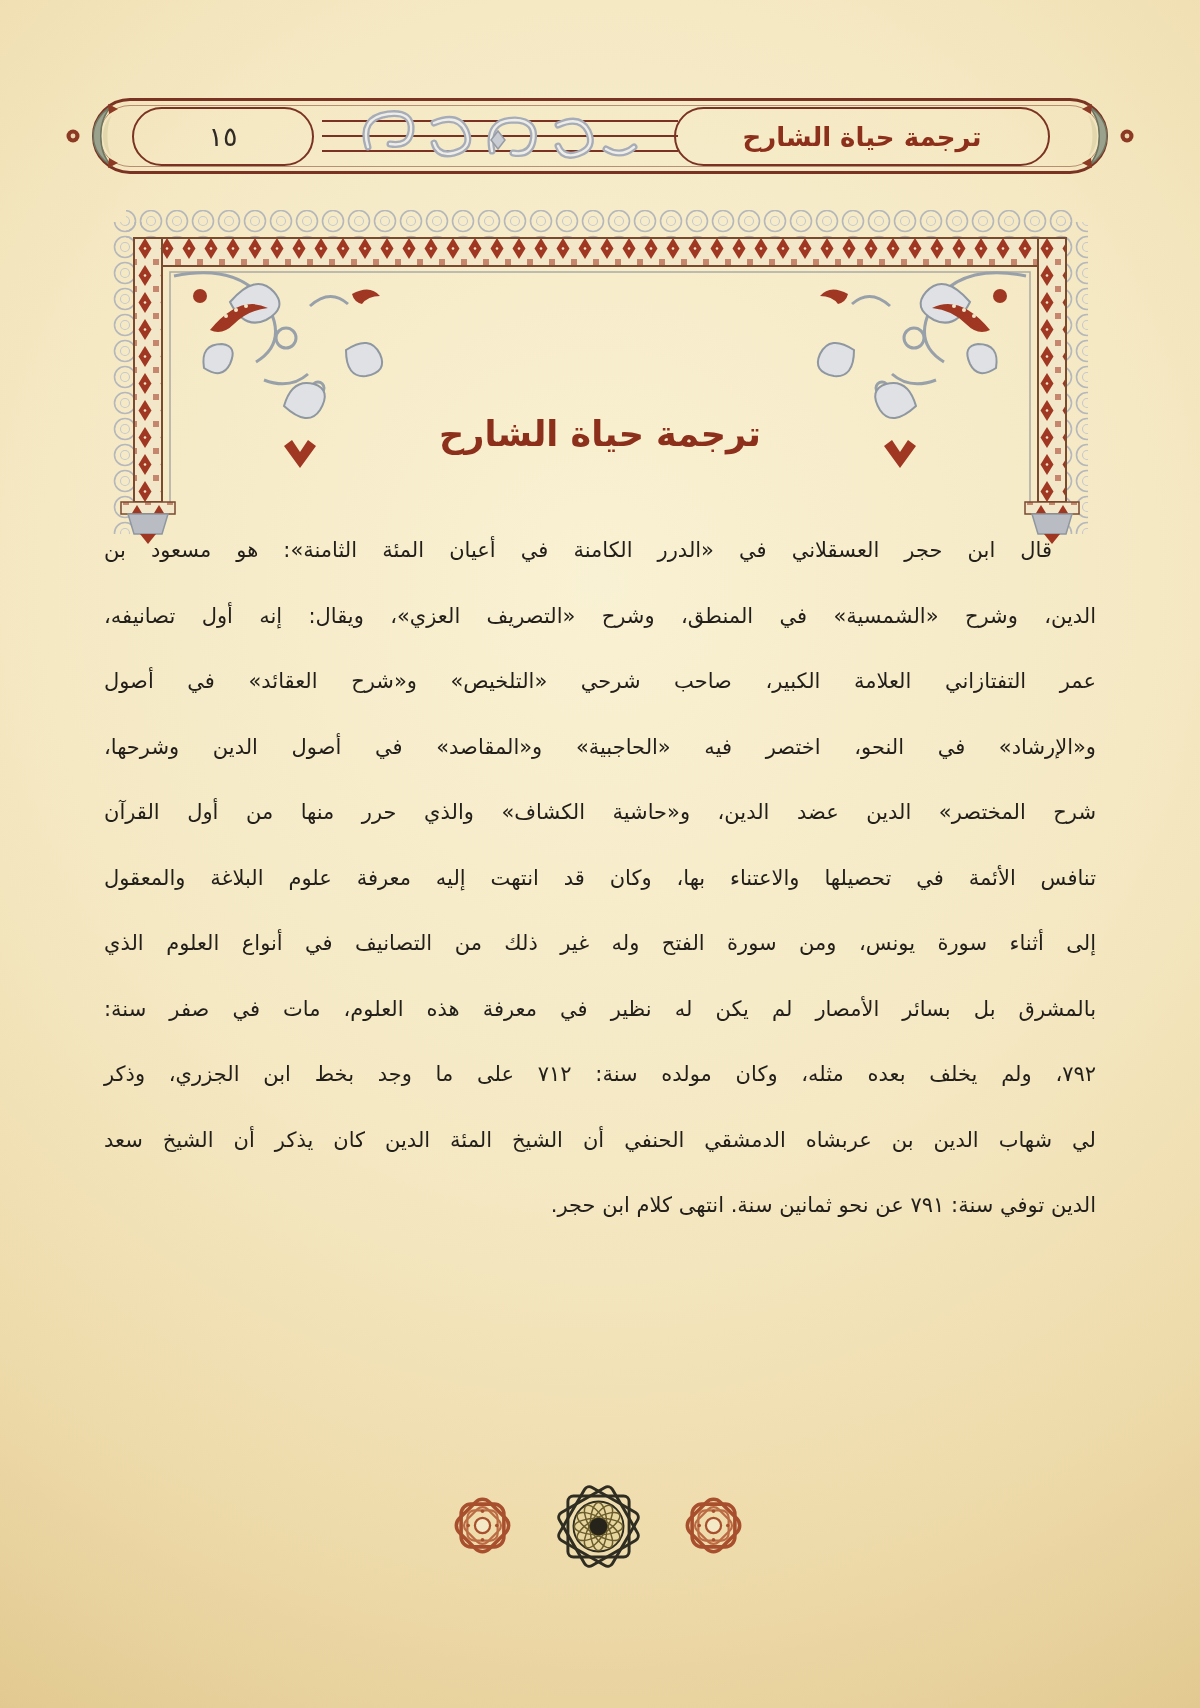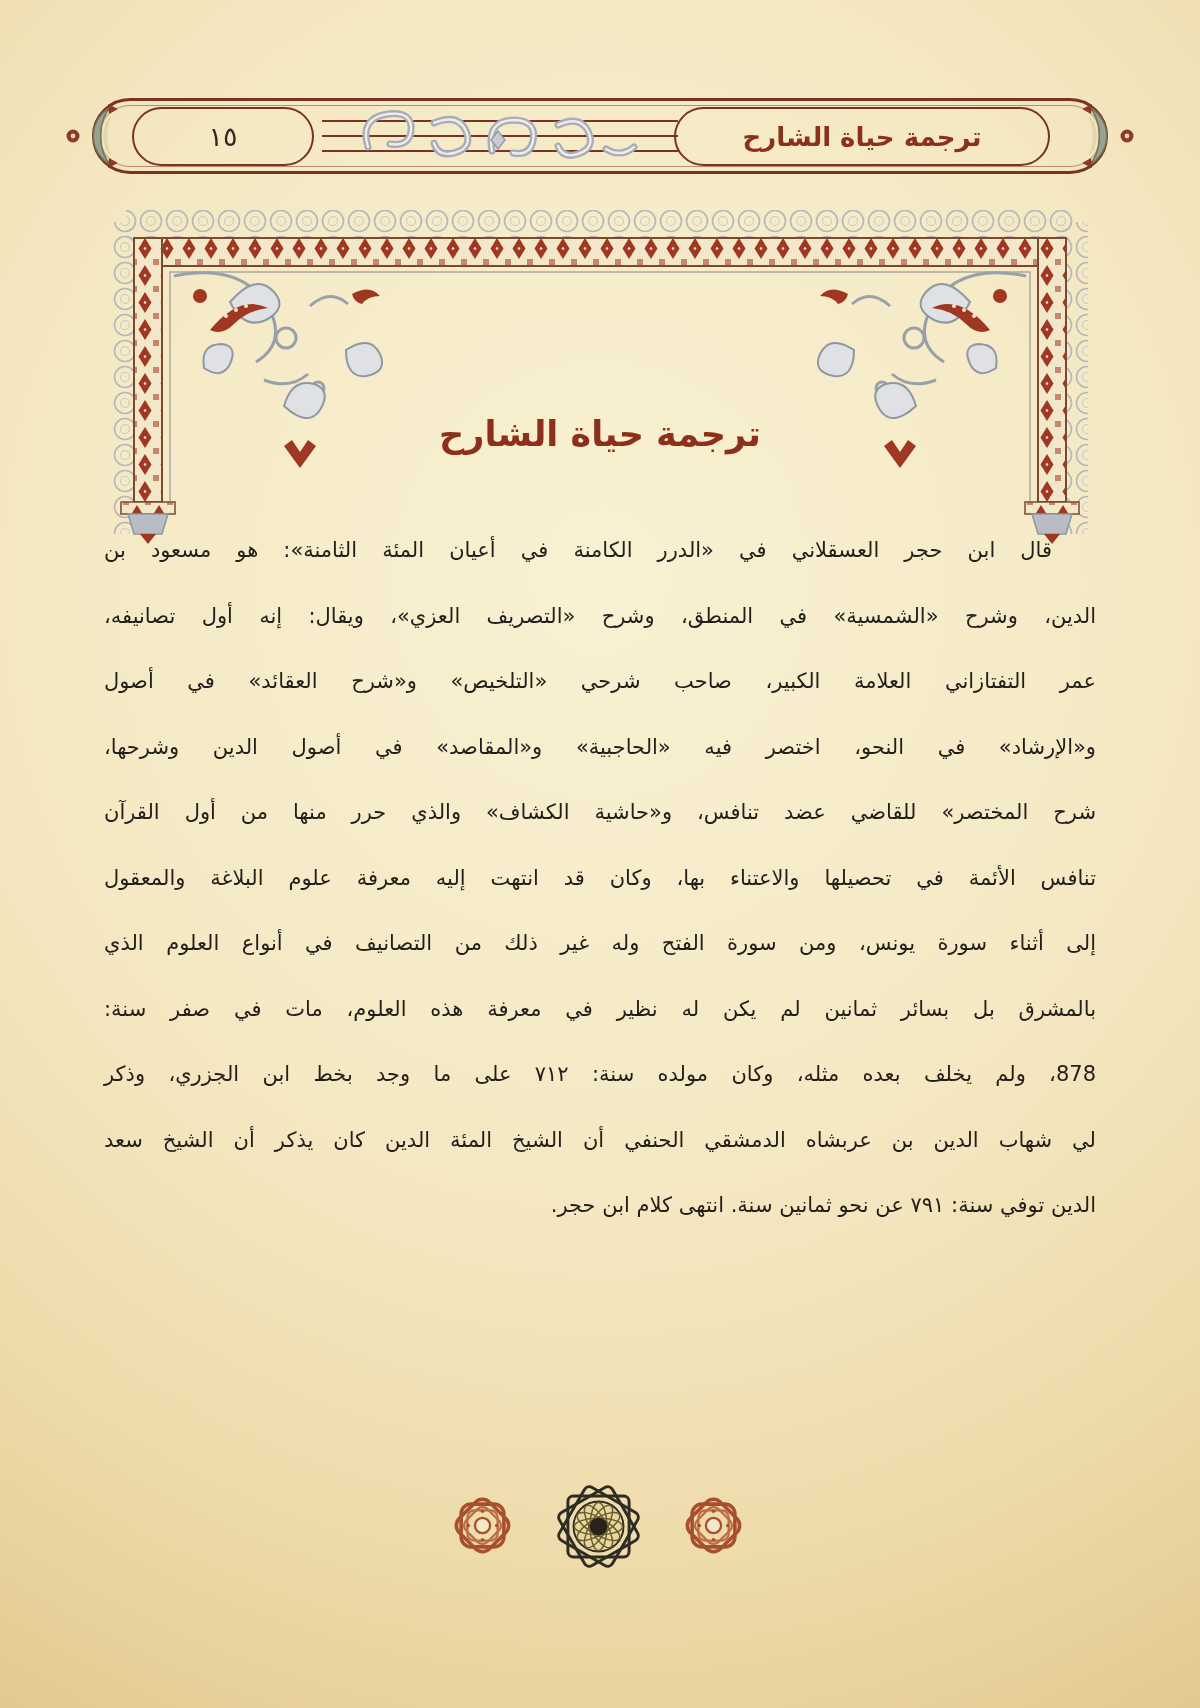--- a/index.html
+++ b/index.html
@@ -164,25 +164,25 @@
   </svg>
 
   <div class="frame-heading">ترجمة حياة الشارح</div>
 </div>
 
 <div class="bodytext">
     <div class="line first">قال ابن حجر العسقلاني في «الدرر الكامنة في أعيان المئة الثامنة»: هو مسعود بن</div>
     <div class="line">الدين، وشرح «الشمسية» في المنطق، وشرح «التصريف العزي»، ويقال: إنه أول تصانيفه،</div>
     <div class="line">عمر التفتازاني العلامة الكبير، صاحب شرحي «التلخيص» و«شرح العقائد» في أصول</div>
     <div class="line">و«الإرشاد» في النحو، اختصر فيه «الحاجبية» و«المقاصد» في أصول الدين وشرحها،</div>
-    <div class="line">شرح المختصر» للقاضي عضد تنافس، و«حاشية الكشاف» والذي حرر منها من أول القرآن</div>
+    <div class="line">شرح المختصر» الدين عضد الدين، و«حاشية الكشاف» والذي حرر منها من أول القرآن</div>
     <div class="line">تنافس الأئمة في تحصيلها والاعتناء بها، وكان قد انتهت إليه معرفة علوم البلاغة والمعقول</div>
     <div class="line">إلى أثناء سورة يونس، ومن سورة الفتح وله غير ذلك من التصانيف في أنواع العلوم الذي</div>
-    <div class="line">بالمشرق بل بسائر ثمانين لم يكن له نظير في معرفة هذه العلوم، مات في صفر سنة:</div>
-    <div class="line">878، ولم يخلف بعده مثله، وكان مولده سنة: ٧١٢ على ما وجد بخط ابن الجزري، وذكر</div>
+    <div class="line">بالمشرق بل بسائر الأمصار لم يكن له نظير في معرفة هذه العلوم، مات في صفر سنة:</div>
+    <div class="line">٧٩٢، ولم يخلف بعده مثله، وكان مولده سنة: ٧١٢ على ما وجد بخط ابن الجزري، وذكر</div>
     <div class="line">لي شهاب الدين بن عربشاه الدمشقي الحنفي أن الشيخ المئة الدين كان يذكر أن الشيخ سعد</div>
     <div class="line last">الدين توفي سنة: ٧٩١ عن نحو ثمانين سنة. انتهى كلام ابن حجر.</div>
   </div>
 
 <svg class="rosette small-l" viewBox="0 0 64 64">
   <rect x="8" y="8" width="48" height="48" rx="11" fill="none" stroke="#a8502e" stroke-width="4"></rect>
   <rect x="8" y="8" width="48" height="48" rx="11" fill="none" stroke="#a8502e" stroke-width="4" transform="rotate(45 32 32)"></rect>
   <rect x="15" y="15" width="34" height="34" rx="8" fill="none" stroke="#bc6c44" stroke-width="2.5"></rect>
   <rect x="15" y="15" width="34" height="34" rx="8" fill="none" stroke="#bc6c44" stroke-width="2.5" transform="rotate(45 32 32)"></rect>
   <circle cx="32" cy="32" r="8.5" fill="#f4e9c6" stroke="#a8502e" stroke-width="2.5"></circle>

